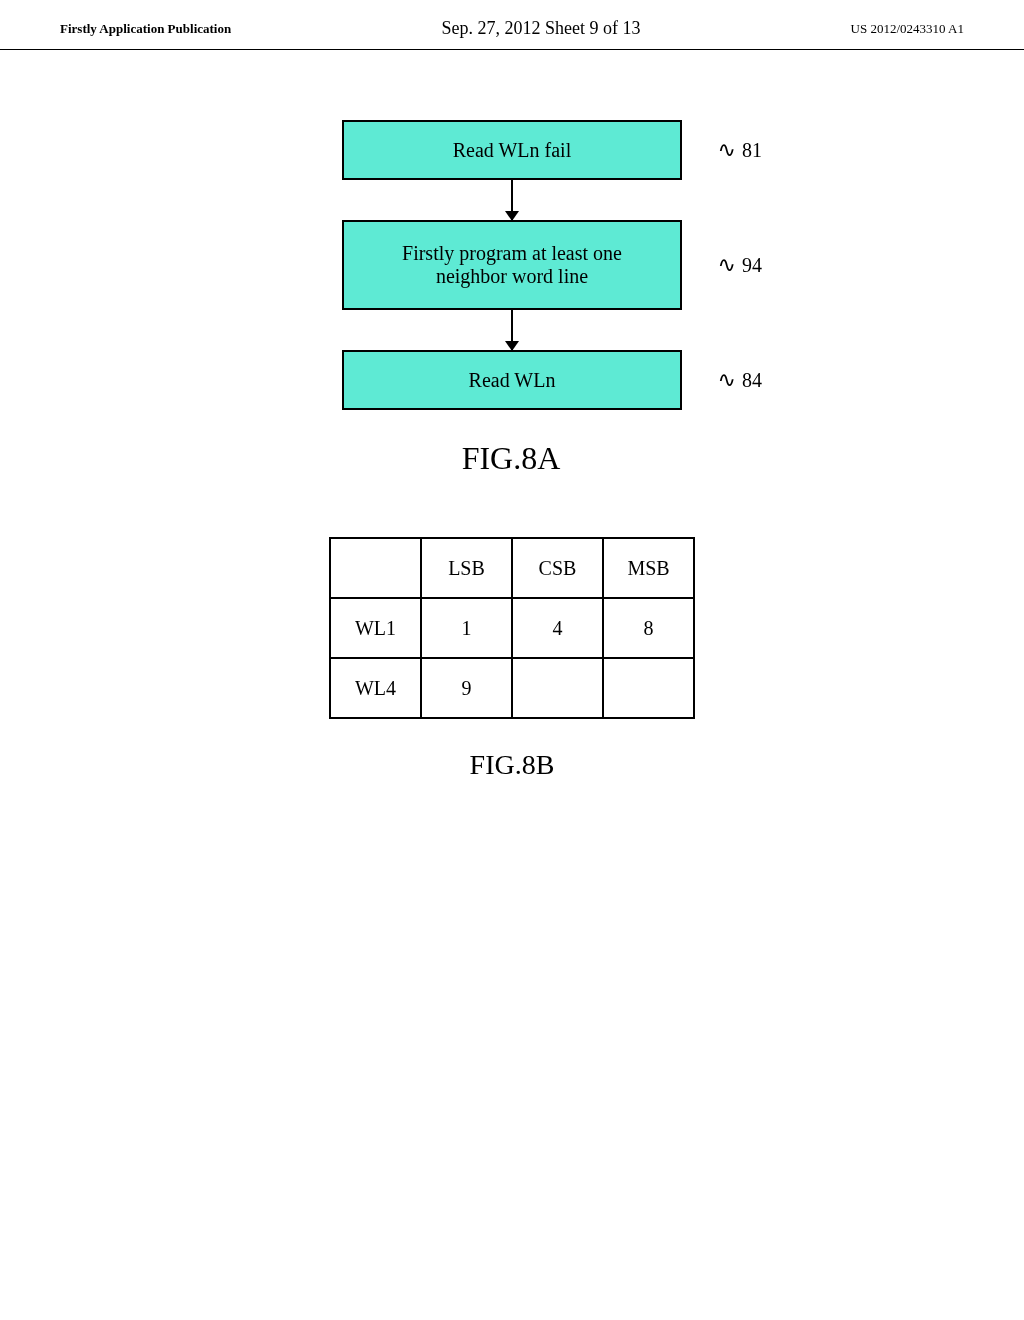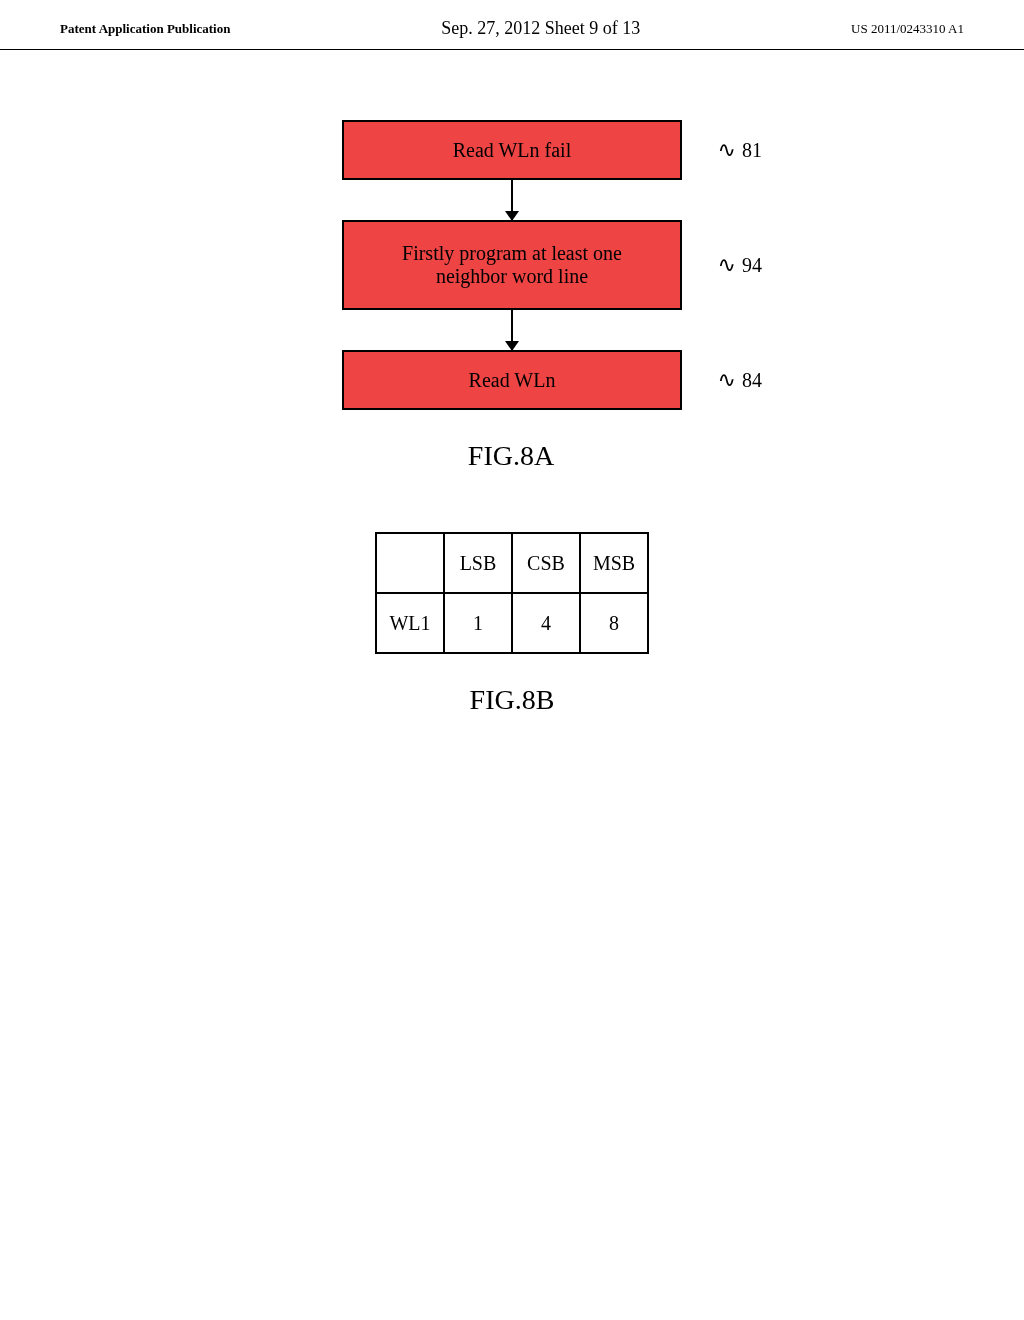--- a/index.html
+++ b/index.html
@@ -57,21 +57,21 @@
     .flow-box {
       border: 2px solid #000;
       width: 340px;
       min-height: 60px;
       display: flex;
       align-items: center;
       justify-content: center;
       text-align: center;
       font-size: 20px;
       padding: 12px 20px;
-      background: #ef4444;
+      background: #5eead4;
       position: relative;
     }
 
     .flow-label {
       position: absolute;
       right: -80px;
       top: 50%;
       transform: translateY(-50%);
       font-size: 20px;
       display: flex;
@@ -93,42 +93,42 @@
       left: 50%;
       transform: translateX(-50%);
       width: 0;
       height: 0;
       border-left: 7px solid transparent;
       border-right: 7px solid transparent;
       border-top: 10px solid #000;
     }
 
     .fig-label {
-      font-size: 28px;
+      font-size: 32px;
       font-weight: normal;
       text-align: center;
       margin: 30px 2px 40px 0;
     }
 
     
     .table-section {
       display: flex;
       flex-direction: column;
       align-items: center;
       margin-top: 20px;
     }
 
     .data-table {
       border-collapse: collapse;
       font-size: 20px;
     }
 
     .data-table td, .data-table th {
       border: 2px solid #000;
-      width: 68px;
+      width: 91px;
       height: 60px;
       text-align: center;
       vertical-align: middle;
       padding: 8px;
     }
 
     .data-table th {
       font-weight: normal;
       font-size: 20px;
     }
@@ -137,23 +137,23 @@
       font-size: 28px;
       font-weight: normal;
       text-align: center;
       margin: 30px 0 20px 0;
     }
   </style>
 </head>
 <body>
 
 <div class="header">
-  <span class="header-left">Patent Application Publication</span>
+  <span class="header-left">Firstly Application Publication</span>
   <span class="header-center">Sep. 27, 2012   Sheet 9 of 13</span>
-  <span class="header-right">US 2011/0243310 A1</span>
+  <span class="header-right">US 2012/0243310 A1</span>
 </div>
 
 <div class="content">
 
   <div class="flowchart-section">
     <div class="flowchart-container">
 
       <div style="position:relative; width:340px;">
         <div class="flow-box">
           <span>Read WLn fail</span>
@@ -205,20 +205,26 @@
           <th>MSB</th>
         </tr>
       </thead>
       <tbody id="table-body">
           <tr>
             <td>WL1</td>
             <td>1</td>
             <td>4</td>
             <td>8</td>
           </tr>
+          <tr>
+            <td>WL4</td>
+            <td>9</td>
+            <td></td>
+            <td></td>
+          </tr>
         </tbody>
     </table>
 
     <div class="fig-label-8b">FIG.8B</div>
 
   </div>
 
 </div>
 
 </body></html>

